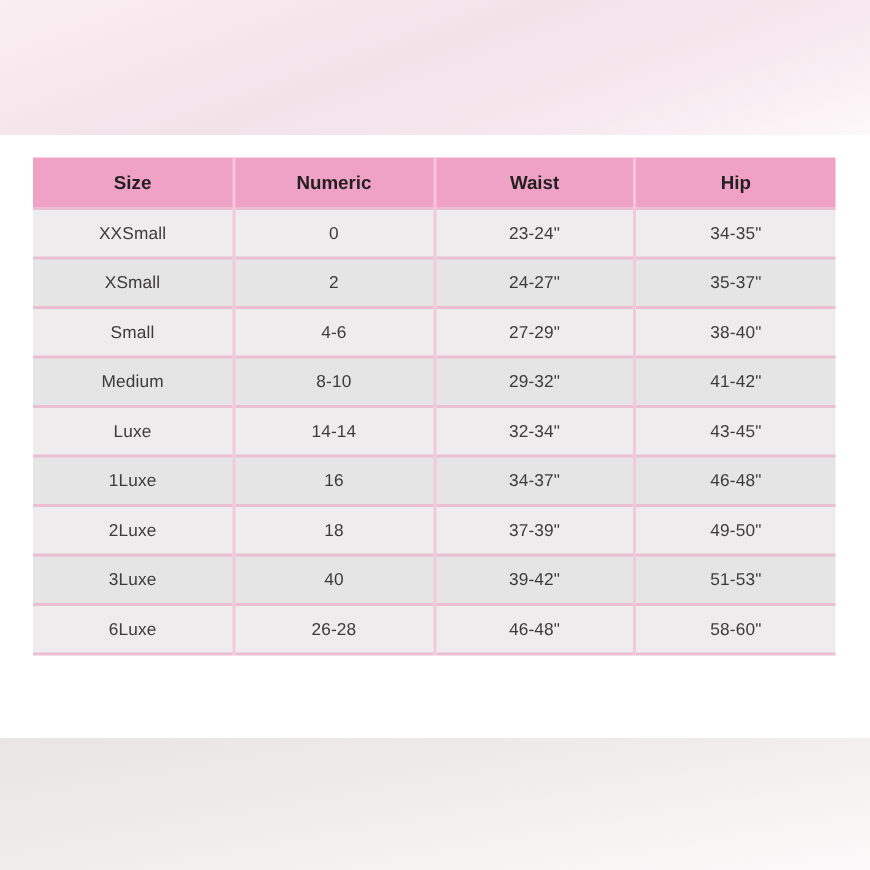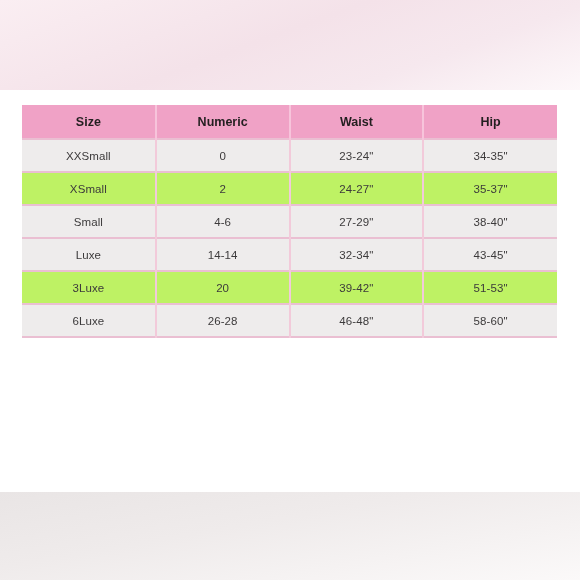--- a/index.html
+++ b/index.html
@@ -94,21 +94,21 @@
   }
   .size-table td:last-child {
     border-right: none;
   }
 
   .size-table tbody tr.row-odd td {
     background: #eeecec;
     margin-left: 44px;
   }
   .size-table tbody tr.row-even td {
-    background: #bef264;
+    background: #e5e5e5;
   }
 </style>
 </head>
 <body>
 
 <div id="screen">
 
   <div class="band-top"></div>
   <div class="band-bottom"></div>
 
@@ -140,29 +140,47 @@
           <td>2</td>
           <td>24-27"</td>
           <td>35-37"</td>
         </tr>
         <tr class="row-odd">
           <td>Small</td>
           <td>4-6</td>
           <td>27-29"</td>
           <td>38-40"</td>
         </tr>
+        <tr class="row-even">
+          <td>Medium</td>
+          <td>8-10</td>
+          <td>29-32"</td>
+          <td>41-42"</td>
+        </tr>
         <tr class="row-odd">
           <td>Luxe</td>
           <td>14-14</td>
           <td>32-34"</td>
           <td>43-45"</td>
         </tr>
         <tr class="row-even">
+          <td>1Luxe</td>
+          <td>16</td>
+          <td>34-37"</td>
+          <td>46-48"</td>
+        </tr>
+        <tr class="row-odd">
+          <td>2Luxe</td>
+          <td>18</td>
+          <td>37-39"</td>
+          <td>49-50"</td>
+        </tr>
+        <tr class="row-even">
           <td>3Luxe</td>
-          <td>20</td>
+          <td>40</td>
           <td>39-42"</td>
           <td>51-53"</td>
         </tr>
         <tr class="row-odd">
           <td>6Luxe</td>
           <td>26-28</td>
           <td>46-48"</td>
           <td>58-60"</td>
         </tr>
       </tbody>

